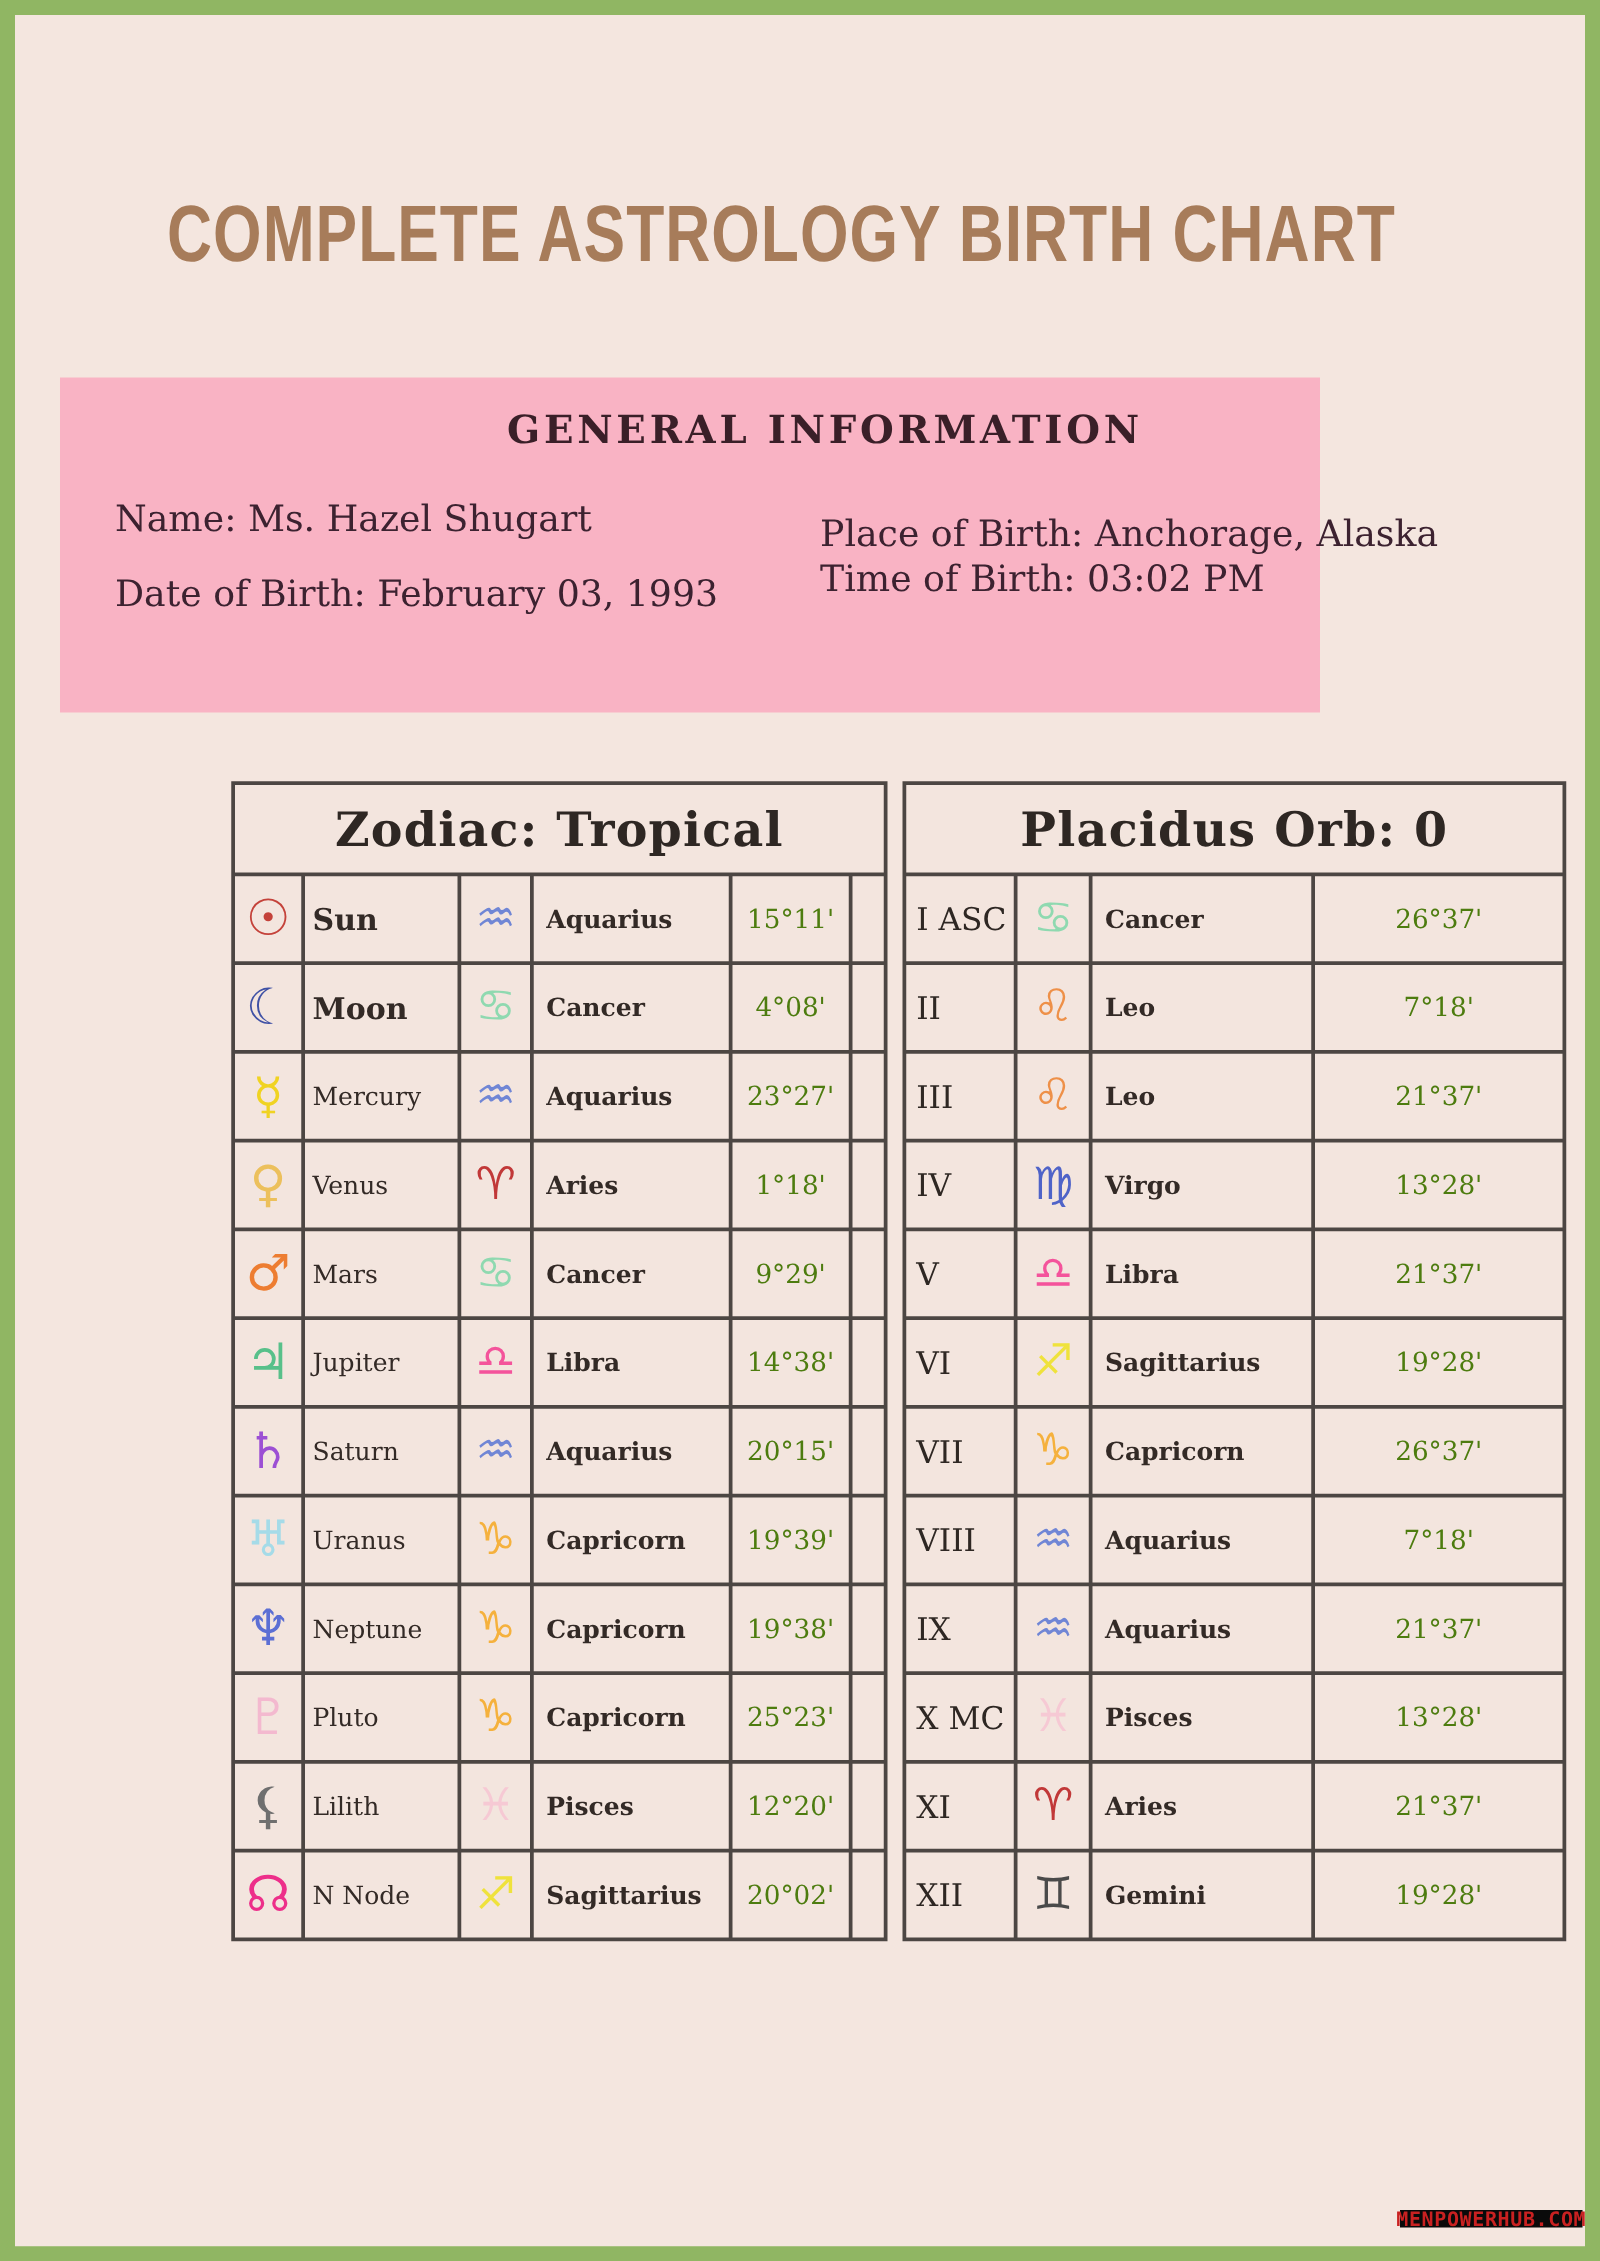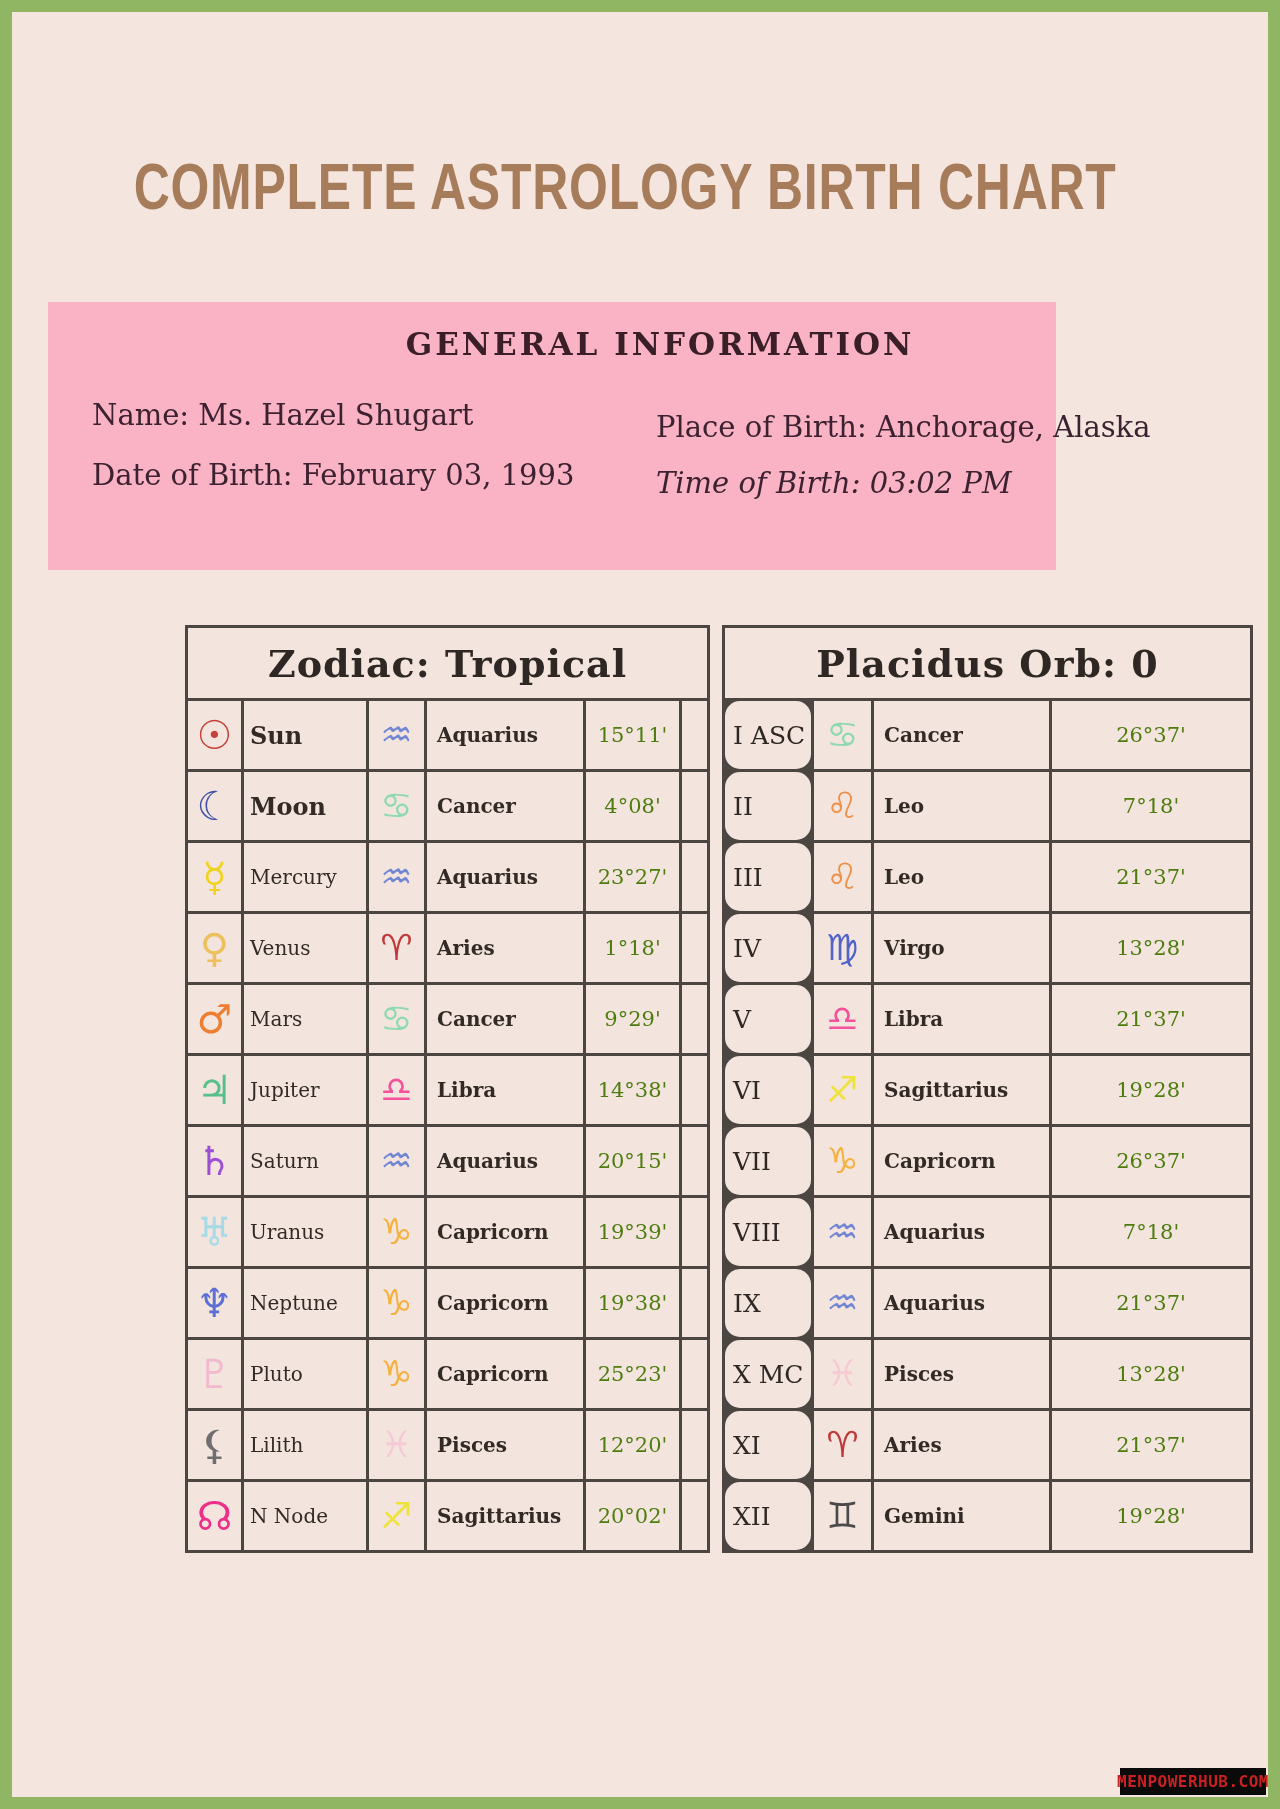--- a/index.html
+++ b/index.html
@@ -21,21 +21,21 @@
     background:#f9b3c4;
   }
   .gi-heading{
     position:absolute; left:216px; right:0; top:24px; text-align:center;
     font-size:31px; font-weight:700; letter-spacing:3px; color:#3a1f28;
   }
   .gi-item{ position:absolute; font-size:29px; color:#3c2230; white-space:nowrap; }
   .gi-name{ left:44px;  top:96px;  }
   .gi-dob { left:44px;  top:156px; }
   .gi-pob { left:608px; top:108px; }
-  .gi-tob { left:608px; top:164px;font-style:italic; }
+  .gi-tob { left:608px; top:144px; }
   
   .tbl{
     position:absolute; top:613px; height:928px; box-sizing:border-box;
     background:#4c4643; padding:3px; display:grid; gap:3px;
     grid-template-rows:70px repeat(12, 1fr);
     text-align:center;
   }
   .ltable{ left:173px; width:525px;
     grid-template-columns:53px 122px 55px 156px 93px 1fr; }
   .rtable{ left:710px; width:531px;
@@ -47,27 +47,27 @@
   }
   .row{ display:contents; }
   .cell{
     background:#f3e5de; display:flex; align-items:center; overflow:hidden;
   }
   .icon-cell{ justify-content:center; }
   .name-cell{ padding-left:6px; font-size:20px; color:#332a26; }
   .name-cell.big{ font-size:24px;font-weight:bold; }
   .sign-cell{ padding-left:10px; font-size:20px; font-weight:600; color:#332a26; }
   .deg-cell{ justify-content:center; font-size:21px; font-weight:400; color:#4d7c0f; }
-  .house-cell{ padding-left:8px; font-size:25px; color:#2e2723;border-radius:15px; }
+  .house-cell{ padding-left:8px; font-size:25px; color:#2e2723; }
   .strip-cell{}
   .pglyph{ font-family:"DejaVu Sans", sans-serif; font-size:40px; line-height:1; font-weight:700; }
   .sglyph{ font-family:"DejaVu Sans", sans-serif; font-size:36px; line-height:1; font-weight:700; }
   
   .watermark{
-    position:absolute; left:1108px; top:1756px; width:146px; height:27px;
+    position:absolute; left:1108px; top:1756px; width:146px; height:14px;
     background:#0a0a0a; color:#c92121; font-family:"DejaVu Sans Mono", monospace;
     font-weight:700; font-size:16px; letter-spacing:0.5px;
     display:flex; align-items:center; justify-content:center; white-space:nowrap;
   }
 </style>
 </head>
 <body>
 
 <div class="canvas">
 

